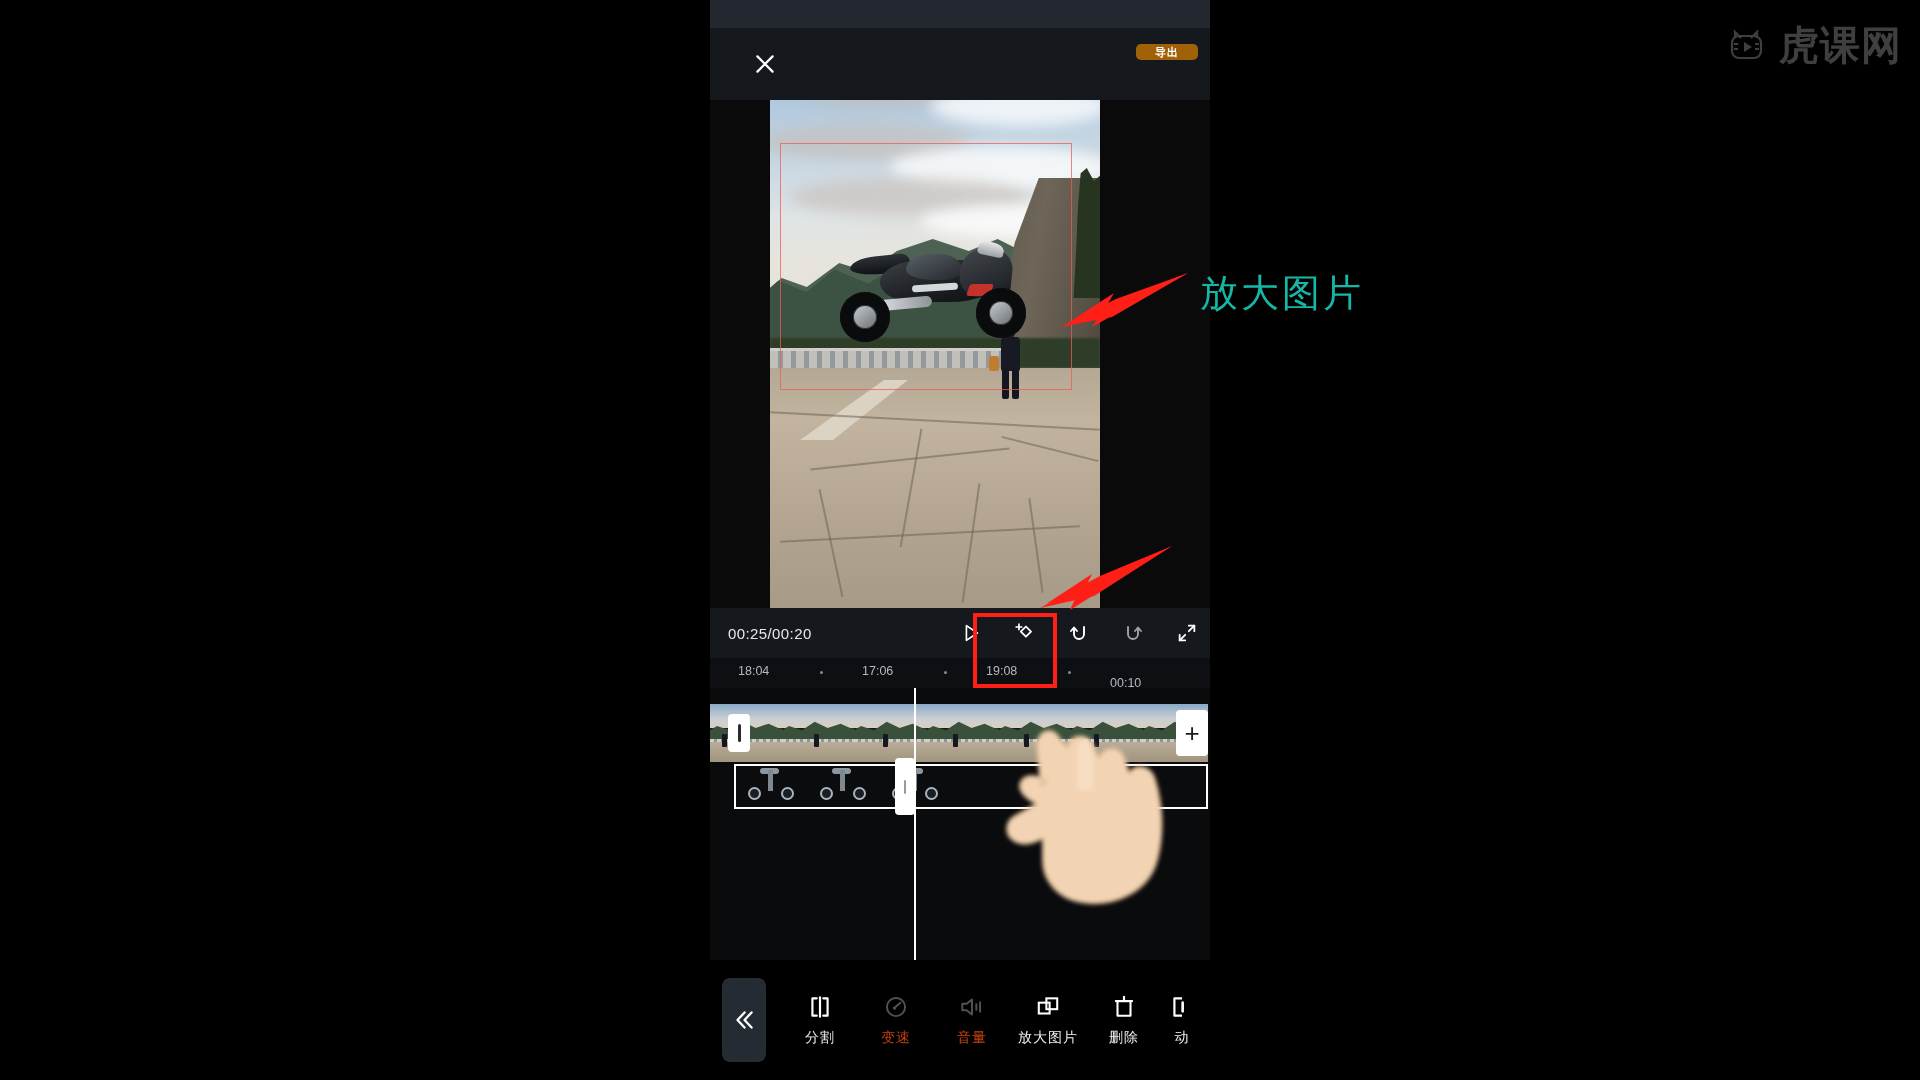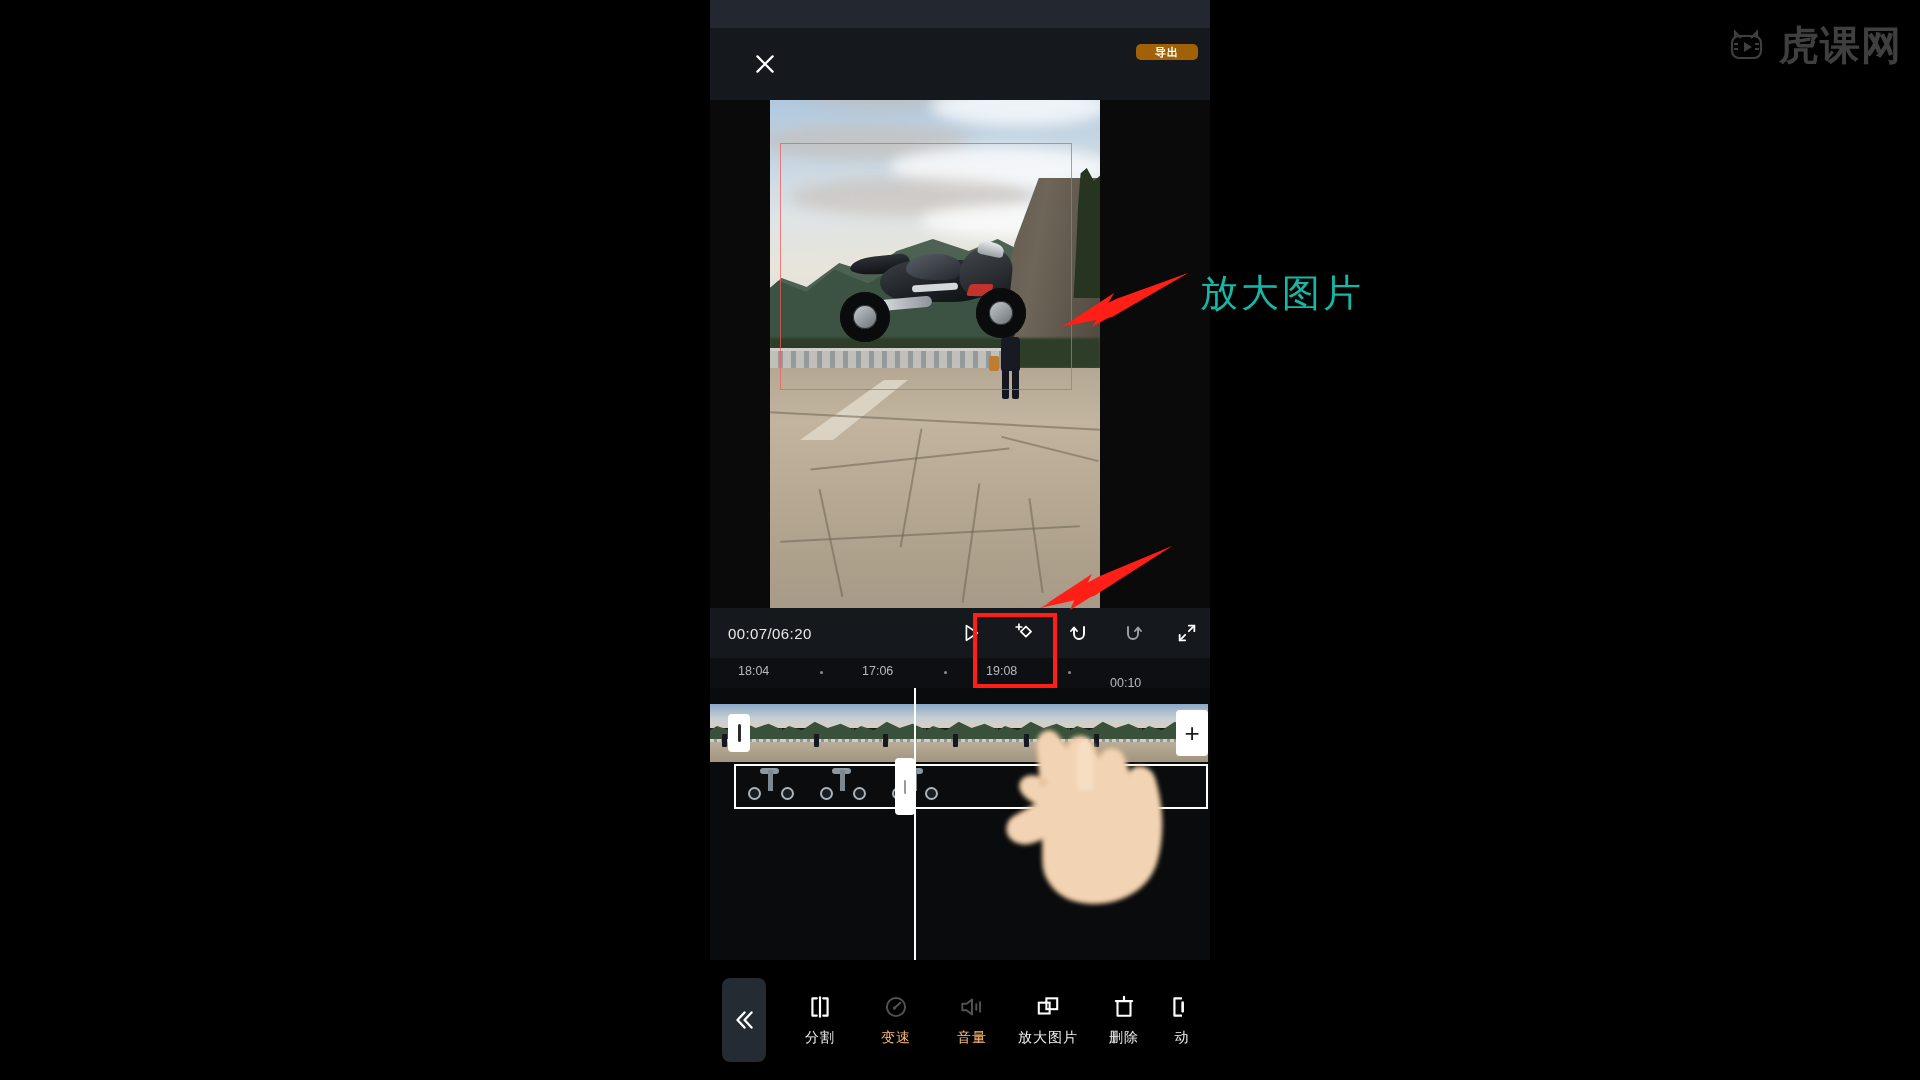--- a/index.html
+++ b/index.html
@@ -261,21 +261,21 @@
     position:absolute; left:12px; top:18px; width:44px; height:84px;
     background:#252b33; border-radius:8px;
     display:flex; align-items:center; justify-content:center; cursor:pointer;
   }
   .tools{ position:absolute; left:72px; top:0; height:120px; display:flex; align-items:center; gap:0; }
   .tool{
     width:76px; display:flex; flex-direction:column; align-items:center;
     gap:9px; cursor:pointer;
   }
   .tool .lbl{ color:#f0f0f0; font-size:14px; letter-spacing:1px; }
-  .tool.dim .lbl{ color:#fdba74; }
+  .tool.dim .lbl{ color:#c2410c; }
   .tool.dim svg{ opacity:.32; }
   .tool.clipped{ width:40px; overflow:hidden; }
 
   
   .anno-text{
     position:absolute; color:#14b8a6; font-size:38px; font-weight:normal;
     letter-spacing:3px; white-space:nowrap;
   }
   .hl-box{
     position:absolute; border:4px solid #ff1f16; z-index:30;
@@ -367,21 +367,21 @@
     <div class="top-bar">
       <div class="close-btn">
         <svg width="26" height="26" viewBox="0 0 24 24">
           <path d="M5 5 L19 19 M19 5 L5 19" stroke="#fff" stroke-width="2.1" stroke-linecap="round" fill="none"></path>
         </svg>
       </div>
       <div class="export-btn">导出</div>
     </div>
 
     <div class="play-bar">
-      <div class="time-code">00:07/06:20</div>
+      <div class="time-code">00:25/00:20</div>
       <div class="ctrl-row">
 
         <div class="ctrl">
           <svg width="22" height="22" viewBox="0 0 24 24">
             <path d="M7 4 L19 12 L7 20 Z" fill="none" stroke="#fff" stroke-width="1.8" stroke-linejoin="round"></path>
           </svg>
         </div>
 
         <div class="ctrl">
           <svg width="26" height="26" viewBox="0 0 28 28">

